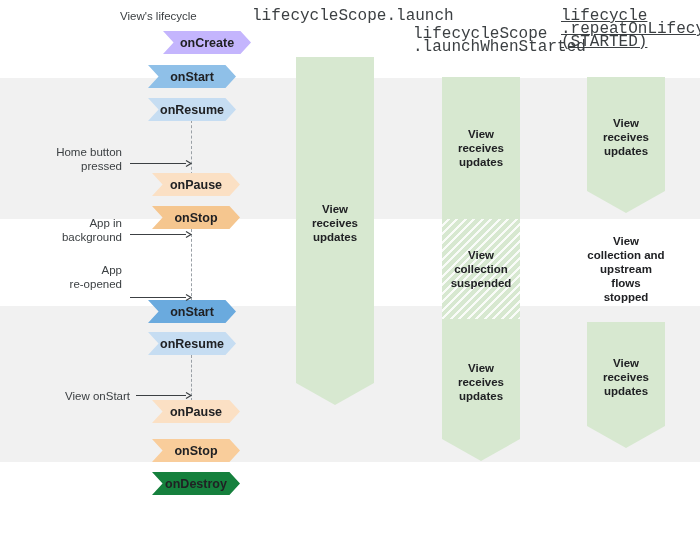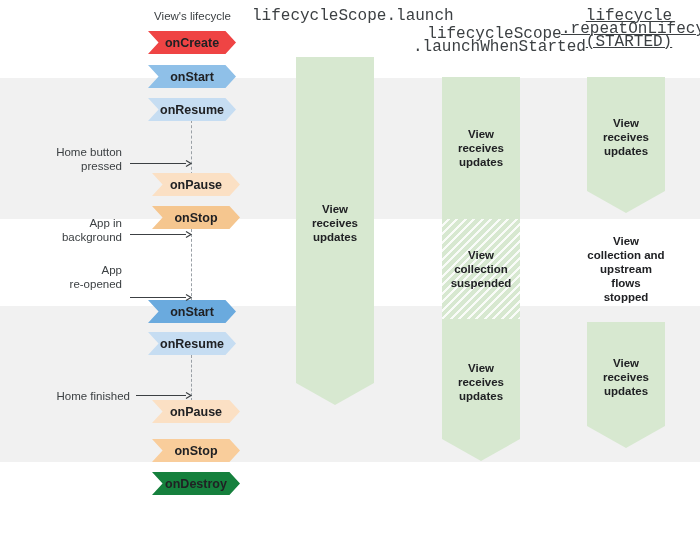--- a/index.html
+++ b/index.html
@@ -10,21 +10,20 @@
     overflow:hidden;
   }
   #stage{position:relative;width:700px;height:547px;}
 
   
   .band{position:absolute;left:0;width:700px;background:#f1f1f1;}
 
   
   .col-head{
     position:absolute;
-    text-align:center;
     color:#3c4043;
     line-height:13px;
     white-space:pre-line;
   }
   .head-sans{font-family:"Liberation Sans",sans-serif;font-size:11.5px;}
   .head-mono{font-family:"Liberation Mono",monospace;font-size:16px;}
 
   
   .chev{
     position:absolute;
@@ -117,21 +116,21 @@
 .launchWhenStarted</div>
 
   <div class="col-head head-mono" style="left:561px;top:10px;width:136px;text-decoration:underline;">lifecycle
 .repeatOnLifecycle
 (STARTED)</div>
 
   <div class="spine" style="top:120px;height:55px;"></div>
   <div class="spine" style="top:229px;height:72px;"></div>
   <div class="spine" style="top:355px;height:46px;"></div>
 
-  <div class="chev" id="chev0" style="left: 148px; background: #ef4444; top: 31px;">
+  <div class="chev" id="chev0" style="left: 163px; background: #c4b5fd; top: 31px;">
     <span>onCreate</span>
   </div>
   <div class="chev" id="chev1" style="left: 148px; background: rgb(143, 192, 232); top: 65px;">
     <span>onStart</span>
   </div>
   <div class="chev" id="chev2" style="left: 148px; background: rgb(198, 221, 242); top: 98px;">
     <span>onResume</span>
   </div>
   <div class="chev" id="chev3" style="left: 152px; background: rgb(251, 224, 196); top: 173px;">
     <span>onPause</span>
@@ -175,21 +174,21 @@
 
   <div class="evt-label" style="left:30px;top:264px;width:92px;">App
 re-opened</div>
   <div class="evt-arrow" style="left:130px;top:293px;width:62px;">
     <svg width="62" height="9" viewBox="0 0 62 9">
       <line x1="0" y1="4.5" x2="56" y2="4.5" stroke="#3c4043" stroke-width="1.2"></line>
       <path d="M56 1.5 L61 4.5 L56 7.5" fill="none" stroke="#3c4043" stroke-width="1.2"></path>
     </svg>
   </div>
 
-  <div class="evt-label" style="left:20px;top:390px;width:110px;">Home finished</div>
+  <div class="evt-label" style="left:20px;top:390px;width:110px;">View onStart</div>
   <div class="evt-arrow" style="left:136px;top:391px;width:56px;">
     <svg width="56" height="9" viewBox="0 0 56 9">
       <line x1="0" y1="4.5" x2="50" y2="4.5" stroke="#3c4043" stroke-width="1.2"></line>
       <path d="M50 1.5 L55 4.5 L50 7.5" fill="none" stroke="#3c4043" stroke-width="1.2"></path>
     </svg>
   </div>
 
   <div class="flow tip" id="flowA0" style="left: 296px; width: 78px; top: 57px; height: 348px;">
     <span class="txt">View
 receives

